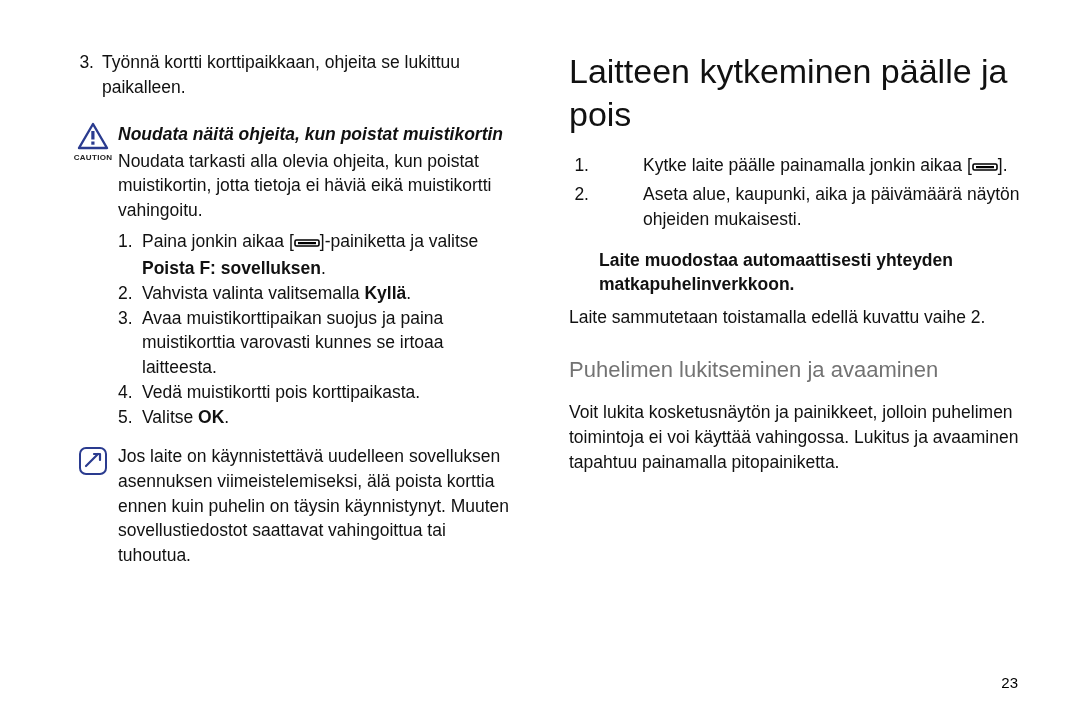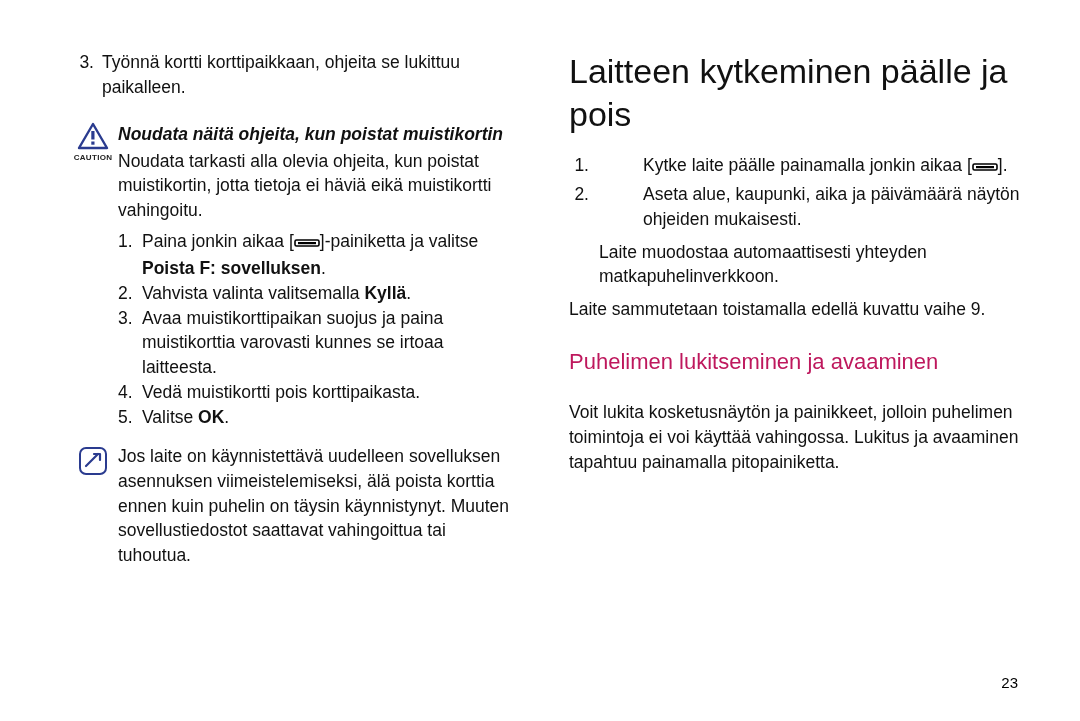--- a/index.html
+++ b/index.html
@@ -95,32 +95,33 @@
     margin-bottom: 6px;
   }
   .r-ol-item {
     display:flex;
     margin-bottom: 2px;
   }
   .r-ol-item .n { width:30px; text-align:right; padding-right:10px; flex-shrink:0;}
   .r-ol-item .t { flex:1;margin-left:44px; }
   .r-sub {
     margin-left: 30px;
-    margin-top: 8px;
+    margin-top: 16px;
+    font-weight: bold;
   }
   .para {
     margin-top: 8px;
   }
   .h2-blue {
-    color: #be185d;
+    color: #737373;
     font-size: 22px;
     font-weight: 400;
     line-height: 1.28;
     margin-top: 26px;
-    margin-bottom: 24px;
+    margin-bottom: 16px;
   }
   .page-num {
     position: absolute;
     bottom: 30px;
     right: 62px;
     font-size: 15px;
   }
   .btn-glyph {
     display:inline-block;
     vertical-align: -2px;
@@ -212,20 +213,20 @@
       </div>
     </div>
 
     <div class="r-ol-item">
       <div class="n">2.</div>
       <div class="t">Aseta alue, kaupunki, aika ja päivämäärä näytön ohjeiden mukaisesti.</div>
     </div>
 
     <div class="r-sub">Laite muodostaa automaattisesti yhteyden matkapuhelinverkkoon.</div>
 
-    <div class="para">Laite sammutetaan toistamalla edellä kuvattu vaihe 9.</div>
+    <div class="para">Laite sammutetaan toistamalla edellä kuvattu vaihe 2.</div>
 
     <div class="h2-blue">Puhelimen lukitseminen ja avaaminen</div>
     <div>Voit lukita kosketusnäytön ja painikkeet, jolloin puhelimen toimintoja ei voi käyttää vahingossa. Lukitus ja avaaminen tapahtuu painamalla pitopainiketta.</div>
   </div>
 </div>
 
 <div class="page-num">23</div>
 
 </body></html>

